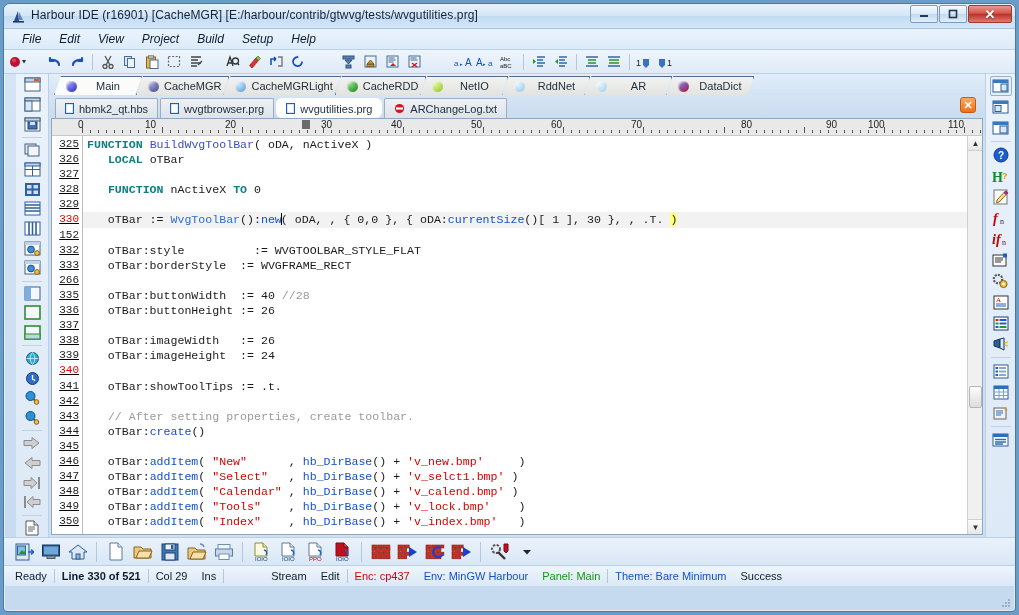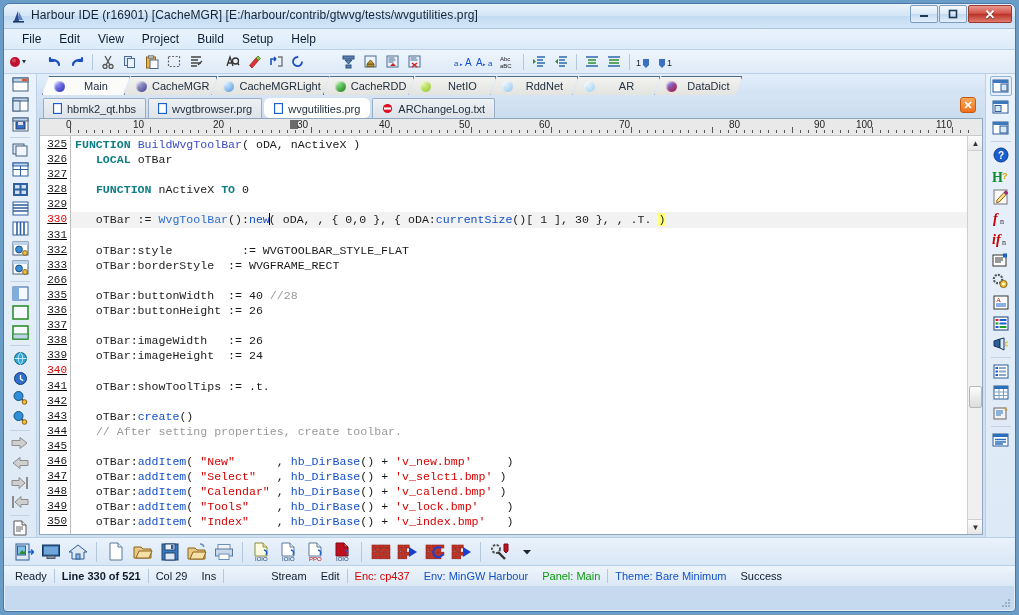--- a/index.html
+++ b/index.html
@@ -48,20 +48,21 @@
     background: linear-gradient(to bottom,#e89a90 0%,#d4554a 45%,#b93328 52%,#e07b6e 100%);
     color: #fff; font-weight: bold; font-size: 13px;
     text-shadow: 0 1px 1px rgba(0,0,0,.45);
   }
   
   .menubar {
     height: 21px; display: flex; align-items: center;
     padding-left: 9px; gap: 0px;
     background: linear-gradient(to bottom,#eaf3fc,#dcebf9);
     border-bottom: 1px solid #b9d0e6;
+    font-style: italic;
   }
   .menu-item {
     font-size: 12px; color: #0c1e33; padding: 2px 9px; cursor: default;
   }
   
   .toolbar {
     height: 24px; display: flex; align-items: center;
     padding-left: 4px;
     background: linear-gradient(to bottom,#eef5fc,#dfebf8);
     border-bottom: 1px solid #b9d0e6;
@@ -70,20 +71,21 @@
     width: 22px; height: 20px; display:flex; align-items:center; justify-content:center;
     font-size: 11px; color:#2b4a68;
   }
   .tb-sep { width: 1px; height: 16px; background:#b4c8dc; margin: 0 4px; }
   .tb-gap { width: 14px; }
   
   .body-area {
     position: relative;
     height: 463px;
     display: flex;
+    padding-left: 12px;
   }
   .lsidebar {
     width: 33px; background: linear-gradient(to bottom,#eaf2fb,#dde9f6);
     border-right: 1px solid #b9d0e6;
     padding-top: 2px;
     display: flex; flex-direction: column; align-items: center; gap: 1px;
     overflow: hidden;
   }
   .rsidebar {
     width: 30px; background: linear-gradient(to bottom,#eaf2fb,#dde9f6);
@@ -683,21 +685,21 @@
         </div>
         <div class="ftab-close">✕</div>
       </div>
 
       <div class="editorwrap">
         <div class="ruler">
           <span class="rnum" style="left:26px">0</span>
           <span class="rnum" style="left:93px">10</span>
           <span class="rnum" style="left:173px">20</span>
           <span class="rmark" style="left:250px"></span>
-          <span class="rnum" style="left:257px">30</span>
+          <span class="rnum" style="left:269px">30</span>
           <span class="rnum" style="left:339px">40</span>
           <span class="rnum" style="left:419px">50</span>
           <span class="rnum" style="left:499px">60</span>
           <span class="rnum" style="left:579px">70</span>
           <span class="rnum" style="left:689px">80</span>
           <span class="rnum" style="left:774px">90</span>
           <span class="rnum" style="left:816px">100</span>
           <span class="rnum" style="left:896px">110</span>
           <div id="ruler-ticks">
               <span class="rtick" style="left: 30px; height: 6px;"></span>
@@ -816,21 +818,21 @@
             </div>
         </div>
         <div class="edit-body">
           <div class="gutter" id="gutter">
               <div class="ln">325</div>
               <div class="ln">326</div>
               <div class="ln">327</div>
               <div class="ln">328</div>
               <div class="ln">329</div>
               <div class="ln cur">330</div>
-              <div class="ln">331</div>
+              <div class="ln">152</div>
               <div class="ln">332</div>
               <div class="ln">333</div>
               <div class="ln">266</div>
               <div class="ln">335</div>
               <div class="ln">336</div>
               <div class="ln">337</div>
               <div class="ln">338</div>
               <div class="ln">339</div>
               <div class="ln cur">340</div>
               <div class="ln">341</div>
@@ -856,22 +858,22 @@
               <div class="row">   oTBar:borderStyle  := WVGFRAME_RECT</div>
               <div class="row">&nbsp;</div>
               <div class="row">   oTBar:buttonWidth  := 40 <span class="com">//28</span></div>
               <div class="row">   oTBar:buttonHeight := 26</div>
               <div class="row">&nbsp;</div>
               <div class="row">   oTBar:imageWidth   := 26</div>
               <div class="row">   oTBar:imageHeight  := 24</div>
               <div class="row">&nbsp;</div>
               <div class="row">   oTBar:showToolTips := .t.</div>
               <div class="row">&nbsp;</div>
+              <div class="row">   <span class="com">// After setting properties, create toolbar.</span></div>
               <div class="row">   oTBar:<span class="mth">create</span>()</div>
-              <div class="row">   <span class="com">// After setting properties, create toolbar.</span></div>
               <div class="row">&nbsp;</div>
               <div class="row">   oTBar:<span class="mth">addItem</span>( <span class="str">"New"</span>      , <span class="mth">hb_DirBase</span>() + <span class="str">'v_new.bmp'</span>     )</div>
               <div class="row">   oTBar:<span class="mth">addItem</span>( <span class="str">"Select"</span>   , <span class="mth">hb_DirBase</span>() + <span class="str">'v_selct1.bmp'</span> )</div>
               <div class="row">   oTBar:<span class="mth">addItem</span>( <span class="str">"Calendar"</span> , <span class="mth">hb_DirBase</span>() + <span class="str">'v_calend.bmp'</span> )</div>
               <div class="row">   oTBar:<span class="mth">addItem</span>( <span class="str">"Tools"</span>    , <span class="mth">hb_DirBase</span>() + <span class="str">'v_lock.bmp'</span>    )</div>
               <div class="row">   oTBar:<span class="mth">addItem</span>( <span class="str">"Index"</span>    , <span class="mth">hb_DirBase</span>() + <span class="str">'v_index.bmp'</span>   )</div>
             </div>
           <div class="vscroll">
             <div class="arrow">▲</div>
             <div class="thumb"></div>

